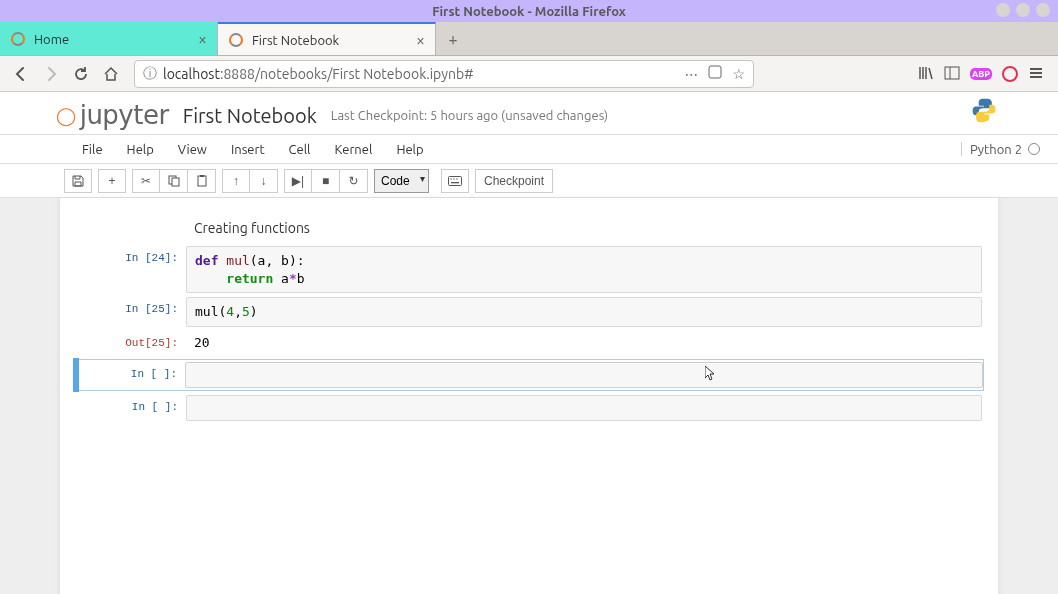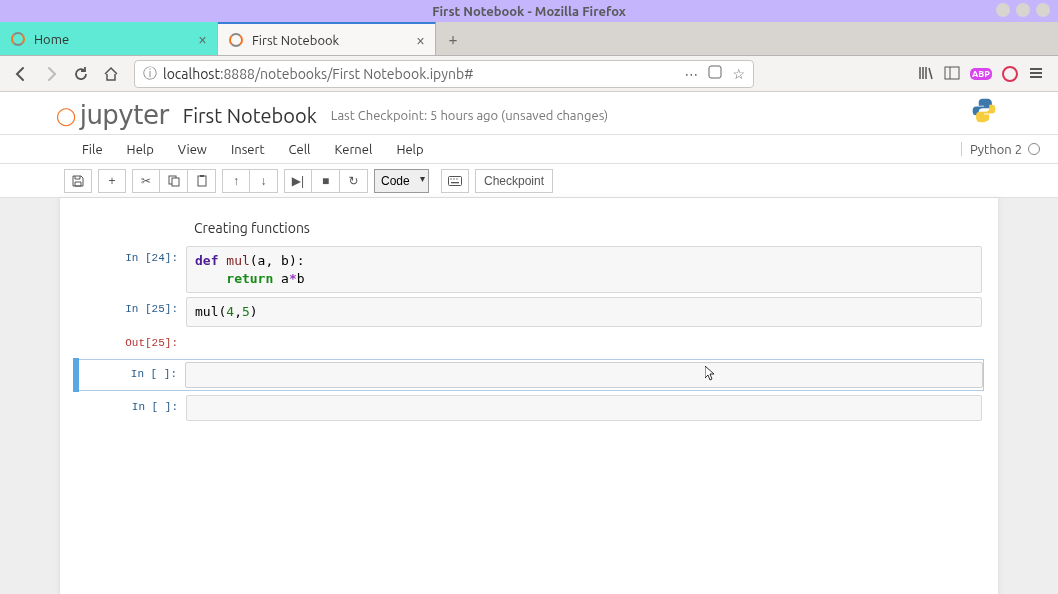--- a/index.html
+++ b/index.html
@@ -288,20 +288,23 @@
 
       <div class="cell">
         <div class="prompt prompt-in">In [25]:</div>
         <div class="cell-body">
           <div class="input-area"><span>mul(</span><span class="num">4</span><span>,</span><span class="num">5</span><span>)</span></div>
         </div>
       </div>
 
       <div class="cell">
         <div class="prompt prompt-out">Out[25]:</div>
+        <div class="cell-body">
+          <div class="output-area">20</div>
+        </div>
       </div>
 
       <div class="cell selected selected-wrap" style="position:relative;">
         <div class="prompt prompt-in">In [ ]:</div>
         <div class="cell-body">
           <div class="input-area"></div>
         </div>
         <svg class="cursor-arrow" style="left:630px; top:6px;" viewBox="0 0 12 16">
             <path d="M0 0 L0 12 L3 9 L5 14 L7 13 L5 8 L9 8 Z" fill="#fff" stroke="#000" stroke-width="0.8"></path>
           </svg>

